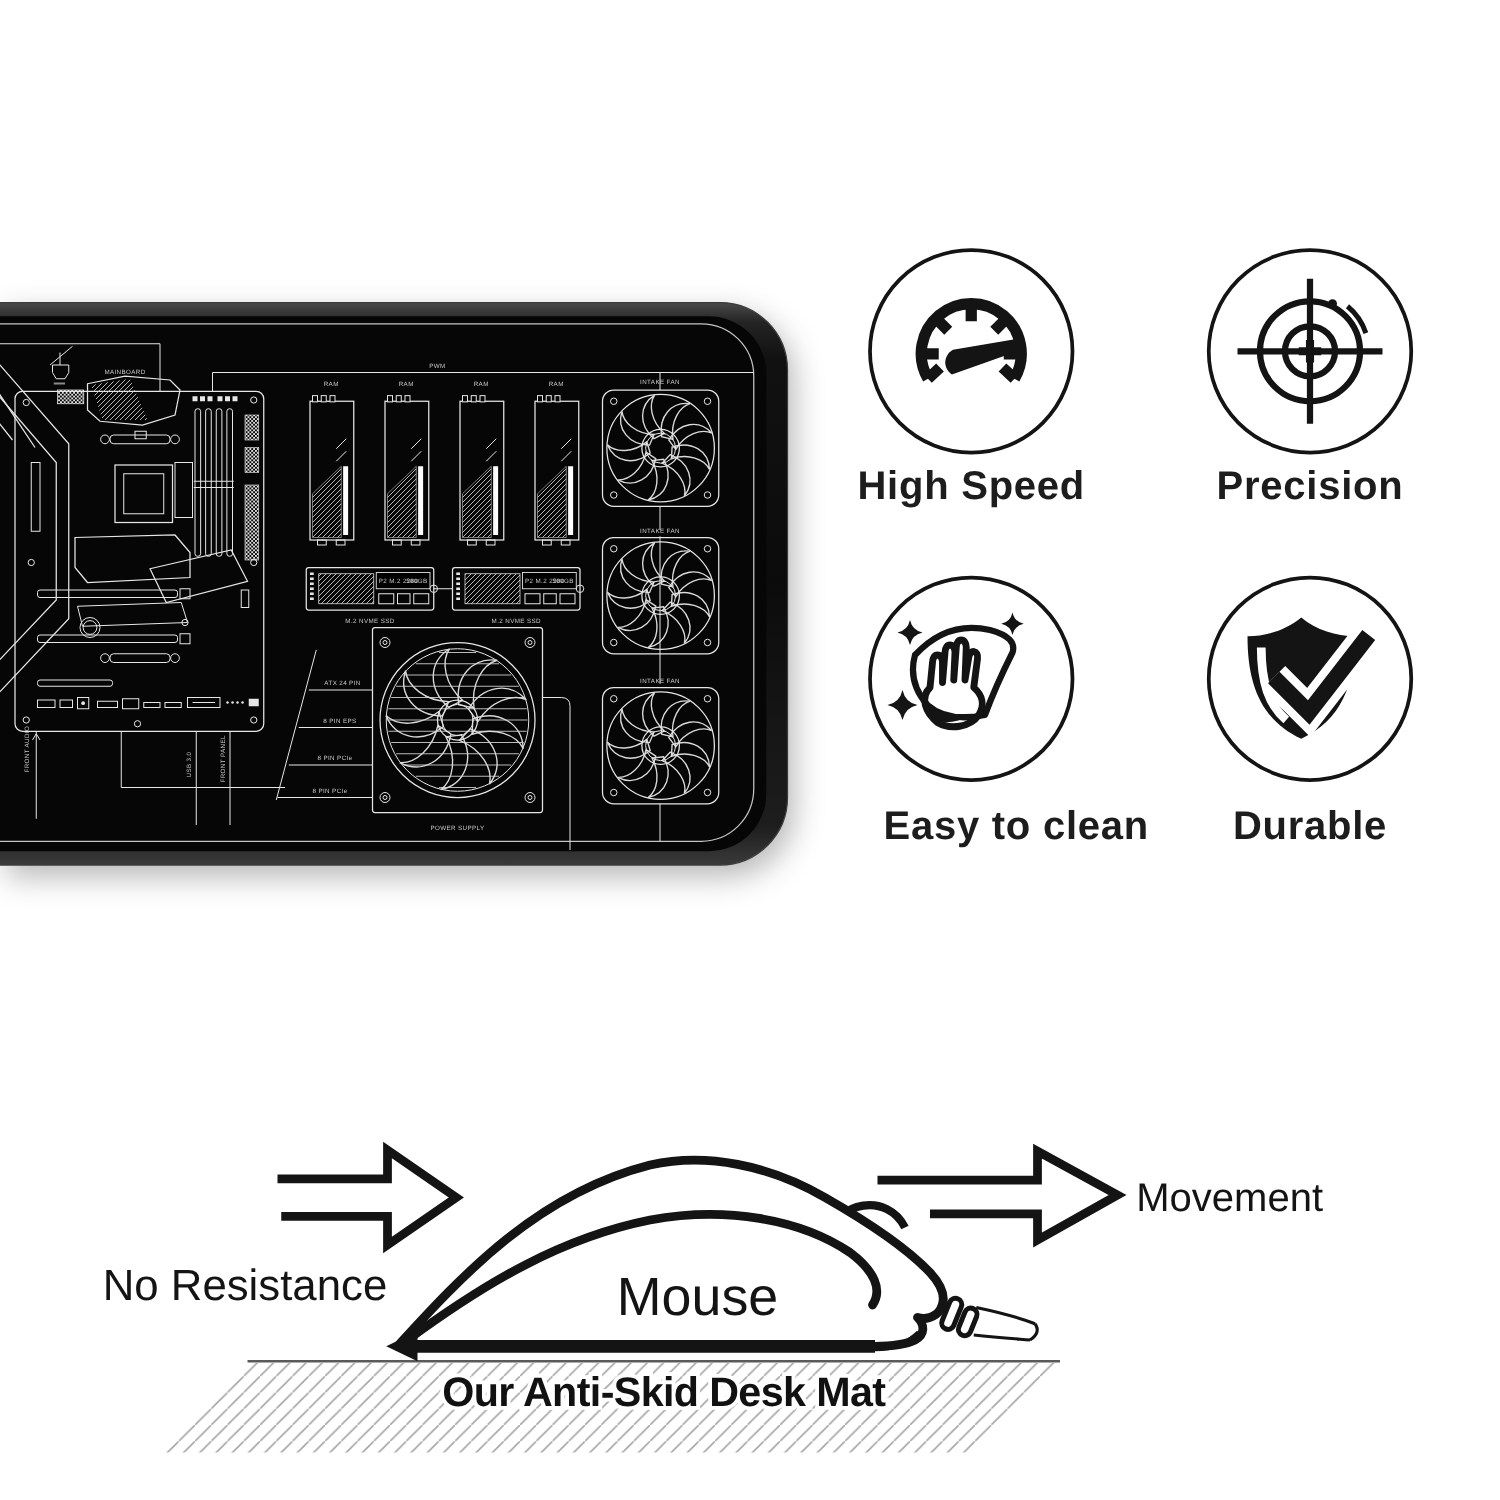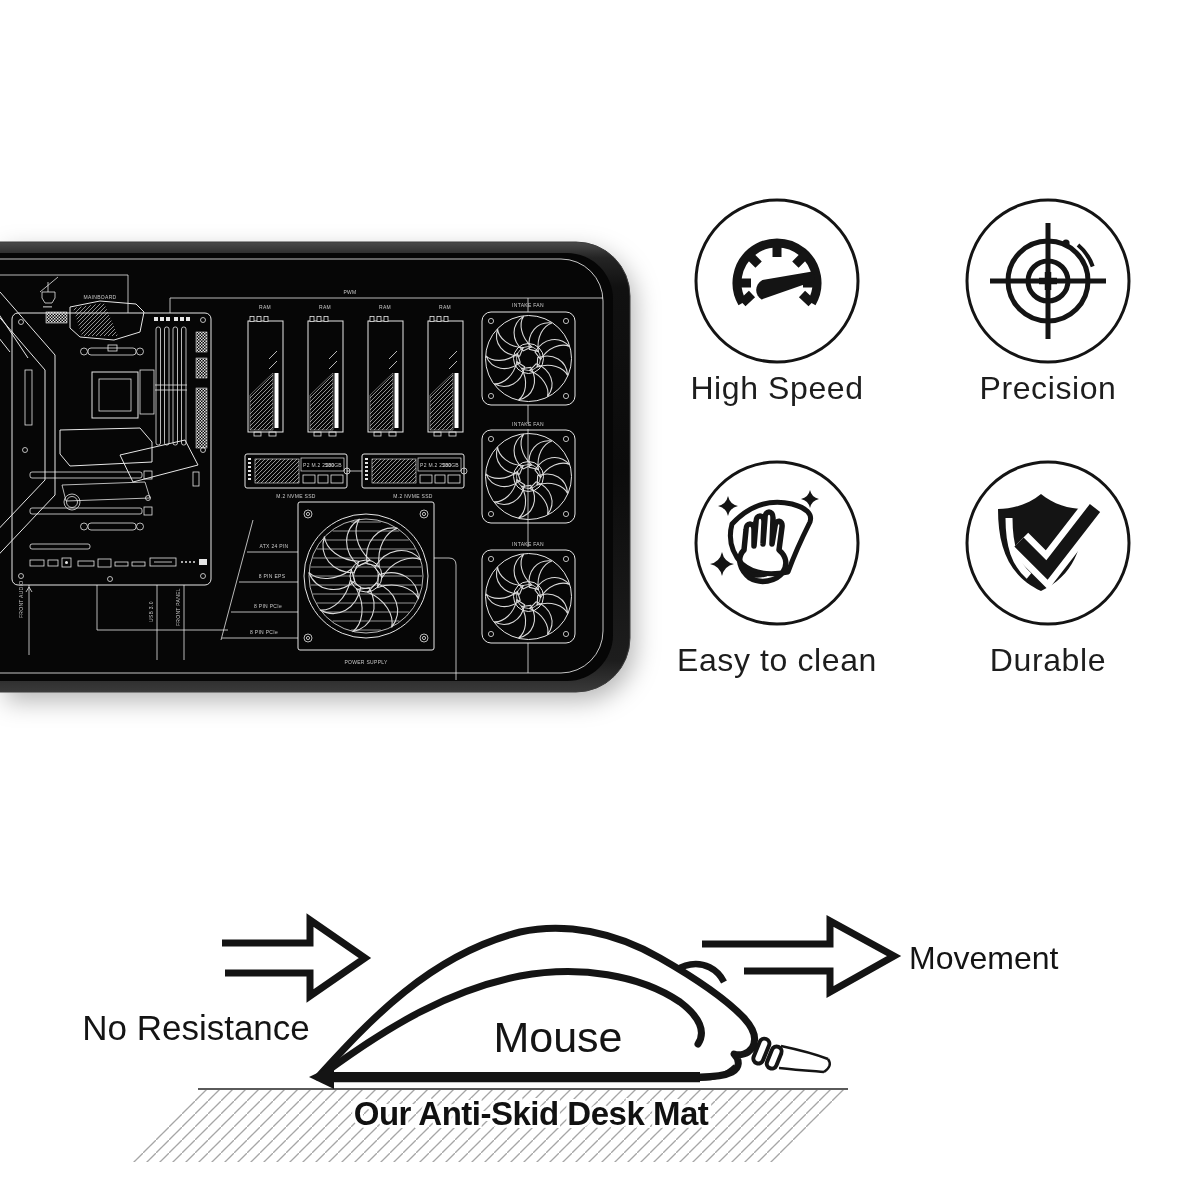--- a/index.html
+++ b/index.html
@@ -2,21 +2,21 @@
 <html><head>
 <meta charset="utf-8">
 <style>
   html,body{margin:0;padding:0;background:#fff;}
   .canvas{position:relative;width:1200px;height:1200px;background:#ffffff;overflow:hidden;
           font-family:"Liberation Sans",sans-serif;}
   svg{display:block;}
   .mat{position:absolute;left:0;top:240px;filter:drop-shadow(5px 9px 12px rgba(0,0,0,.28));}
   .ficon{position:absolute;}
   .f-label{position:absolute;width:340px;text-align:center;font-size:32px;color:#1d1d1d;
-           letter-spacing:.6px;font-weight:400;}
+           letter-spacing:.6px;font-weight:700;}
   .bottom-diagram{position:absolute;left:0;top:880px;}
   .bp{stroke:#e6e6e6;fill:none;stroke-width:1;}
   .bp2{stroke:#e6e6e6;fill:none;stroke-width:.8;}
   .bpf{fill:#e6e6e6;stroke:none;}
   .bpt{fill:#c9c9c9;font-size:5px;letter-spacing:.3px;}
   .ink{stroke:#141414;fill:none;}
 </style>
 </head>
 <body>
 
@@ -423,21 +423,21 @@
     <circle cx="85" cy="85" r="81" class="ink" stroke-width="3"></circle>
     <path d="M40,66 Q66,38 100,46 Q122,52 118,64 Q104,92 96,114 Q66,120 50,106 Q34,88 40,66 Z" class="ink" stroke-width="5" stroke-linejoin="round"></path>
     <path d="M52,112 Q60,120 74,116" class="ink" stroke-width="5" stroke-linecap="round"></path>
     <path d="M58,120 C48,112 44,100 52,92 L54,72 C54,64 62,64 62,72 L62,88 L64,64 C64,56 72,56 72,64
              L71,86 L73,60 C73,52 81,52 81,60 L80,86 L83,68 C84,61 91,62 90,69 L87,92
              C94,98 96,106 91,114 C84,124 68,126 58,120 Z" fill="#fff" class="ink" stroke-width="5.5" stroke-linejoin="round" stroke-linecap="round"></path>
     <path d="M36,38 Q37.8,46.2 46,48 Q37.8,49.8 36,58 Q34.2,49.8 26,48 Q34.2,46.2 36,38 Z" fill="#141414"></path>
     <path d="M30,94 Q32.2,104 42,106 Q32.2,108 30,118 Q27.8,108 18,106 Q27.8,104 30,94 Z" fill="#141414"></path>
     <path d="M118,32 Q119.6,39.4 127,41 Q119.6,42.6 118,50 Q116.4,42.6 109,41 Q116.4,39.4 118,32 Z" fill="#141414"></path>
   </svg>
-  <div class="f-label" style="left:607px;top:642px">Easy to clean</div>
+  <div class="f-label" style="left:643px;top:642px">Easy to clean</div>
 
   <svg class="ficon" style="left:963px;top:458px" width="170" height="170" viewBox="0 0 170 170">
     <circle cx="85" cy="85" r="81" class="ink" stroke-width="3"></circle>
     <path d="M78,36 C90,46 106,51 121,51 C121,90 110,118 78,133 C46,118 35,90 35,51 C50,51 66,46 78,36 Z" fill="#141414"></path>
     <path d="M46,60 C46,88 52,106 66,118" stroke="#fff" stroke-width="7" fill="none"></path>
     <path d="M56,84 L84,112 L132,50" stroke="#fff" stroke-width="26" fill="none" stroke-linejoin="miter"></path>
     <path d="M56,84 L84,112 L132,50" stroke="#141414" stroke-width="13" fill="none" stroke-linejoin="miter"></path>
   </svg>
   <div class="f-label" style="left:878px;top:642px">Durable</div>
 

